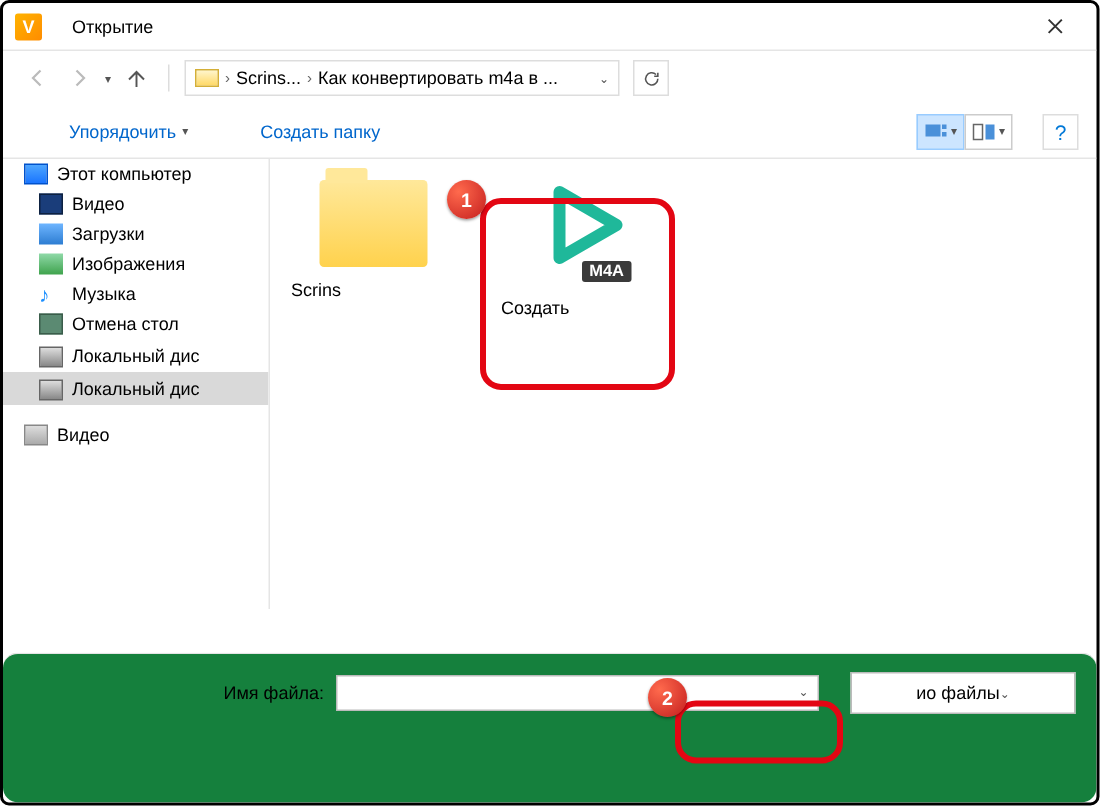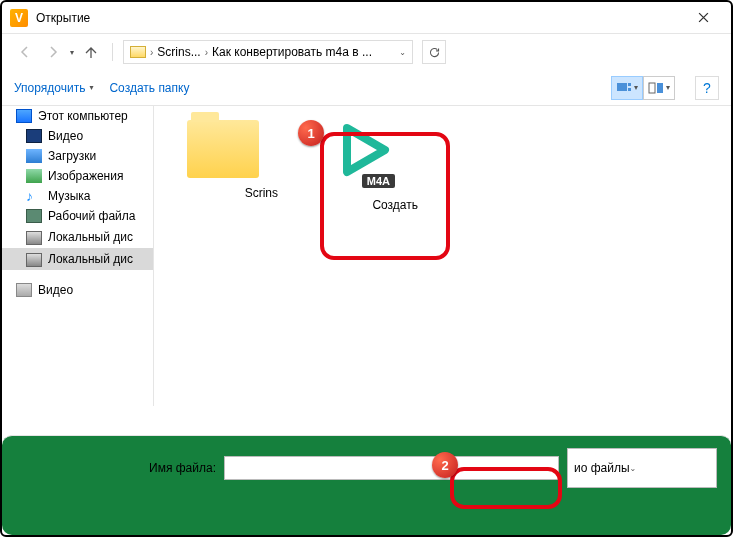--- a/index.html
+++ b/index.html
@@ -1,78 +1,78 @@
 <!DOCTYPE html>
 <html><head>
 <meta charset="utf-8">
 <style>
 * { box-sizing: border-box; margin: 0; padding: 0; font-family: 'Segoe UI', Tahoma, sans-serif; }
 body { background: #fff; width: 733px; height: 537px; border: 2px solid #000; border-radius: 6px; position: relative; overflow: hidden; }
 
 .titlebar { height: 32px; display: flex; align-items: center; padding: 0 8px; border-bottom: 1px solid #e5e5e5; }
 .titlebar .app-icon { width: 18px; height: 18px; background: linear-gradient(135deg, #ffb300, #ff8c00); border-radius: 2px; display: flex; align-items: center; justify-content: center; color: #fff; font-size: 12px; font-weight: bold; }
-.titlebar .title { margin-left: 8px; font-size: 12px; flex: 1; }
+.titlebar .title { margin-left: 20px; font-size: 12px; flex: 1; }
 .titlebar .close { width: 40px; height: 100%; display: flex; align-items: center; justify-content: center; cursor: pointer; }
 .titlebar .close svg { width: 11px; height: 11px; }
 
 .navbar { height: 36px; display: flex; align-items: center; padding: 0 12px; gap: 6px; }
 .navbar .navbtn { width: 22px; height: 22px; display: flex; align-items: center; justify-content: center; color: #999; cursor: pointer; }
 .navbar .sep { width: 1px; height: 18px; background: #ddd; margin: 0 4px; }
 .navbar .path { flex: 1; height: 24px; border: 1px solid #ddd; display: flex; align-items: center; padding: 0 6px; gap: 4px; font-size: 12px; max-width: 290px; }
 .navbar .path .drive-icon { width: 16px; height: 12px; background: linear-gradient(#fff5cc, #ffd966); border: 1px solid #d4af37; }
 .navbar .path .chev { color: #666; font-size: 10px; }
 .navbar .refresh { width: 24px; height: 24px; border: 1px solid #ddd; margin-left: 3px; display: flex; align-items: center; justify-content: center; cursor: pointer; }
 .navbar .search { flex: 1; height: 24px; border: 1px solid #ddd; margin-left: 8px; padding: 0 6px; font-size: 12px; color: #888; display: flex; align-items: center; }
 
 .toolbar { height: 36px; display: flex; align-items: center; padding: 0 12px; gap: 16px; border-bottom: 1px solid #e5e5e5; }
-.toolbar .tbtn { color: #0066cc; font-size: 12px; display: flex; align-items: center; gap: 4px; cursor: pointer; }
+.toolbar .tbtn { color: #0066cc; font-size: 12px; display: flex; align-items: center; gap: 4px; cursor: pointer; margin-left: 32px; }
 .toolbar .spacer { flex: 1; }
 .toolbar .viewgroup { display: flex; gap: 0; }
 .toolbar .viewbtn { width: 32px; height: 24px; border: 1px solid #ccc; display: flex; align-items: center; justify-content: center; background: #fff; cursor: pointer; }
 .toolbar .viewbtn.active { background: #cce5ff; border-color: #99ccff; }
 .toolbar .help { width: 24px; height: 24px; display: flex; align-items: center; justify-content: center; color: #0078d7; font-size: 14px; border: 1px solid #ddd; margin-left: 4px; cursor: pointer; }
 
 .body-area { display: flex; height: 300px; }
-.sidebar { width: 152px; border-right: 1px solid #e5e5e5; overflow-y: auto; font-size: 12px; }
+.sidebar { width: 178px; border-right: 1px solid #e5e5e5; overflow-y: auto; font-size: 12px; }
 .sidebar .item { display: flex; align-items: center; padding: 3px 6px 3px 24px; gap: 6px; cursor: pointer; white-space: nowrap; }
 .sidebar .item.root { padding-left: 14px; font-weight: normal; }
 .sidebar .item.selected { background: #d9d9d9; }
 .sidebar .icon-box { width: 16px; height: 14px; flex-shrink: 0; }
 .sidebar .spacer-row { height: 10px; }
 .ic-computer { background: linear-gradient(#4da6ff, #1a75ff); border: 1px solid #0052cc; }
 .ic-video { background: #1a3d7a; border: 1px solid #0d2140; }
 .ic-doc { background: #fff; border: 1px solid #aaa; position: relative; }
 .ic-doc::after { content:""; position: absolute; top:2px; left:2px; right:2px; height:6px; background: repeating-linear-gradient(#999 0 1px, transparent 1px 3px); }
 .ic-download { background: linear-gradient(#6eb5ff,#2d7dd2); }
 .ic-image { background: linear-gradient(#8fd9a8,#3fa34d); }
 .ic-music { color: #1e90ff; font-size: 14px; line-height: 14px; background: none; border: none; }
 .ic-desktop { background: #5b8a72; border: 1px solid #3a5c4a; }
 .ic-disk { background: linear-gradient(#ddd,#888); border: 1px solid #666; height: 10px; margin-top:2px; }
 .ic-network { background: linear-gradient(#ddd,#aaa); border: 1px solid #888; }
 
 .content { flex: 1; padding: 14px; display: flex; gap: 30px; align-items: flex-start; position: relative; }
-.file-item { width: 110px; text-align: right; font-size: 12px; cursor: pointer; }
+.file-item { width: 110px; text-align: left; font-size: 12px; cursor: pointer; }
 .folder-icon { width: 72px; height: 58px; margin: 0 auto 8px; background: linear-gradient(#ffe89a, #ffd24d); border-radius: 3px; position: relative; }
 .folder-icon::before { content:""; position:absolute; top:-8px; left:4px; width:28px; height:10px; background:#ffe89a; border-radius:2px 2px 0 0; }
 .m4a-icon { width: 76px; height: 72px; margin: 0 auto 6px; position: relative; }
 .m4a-icon svg { width: 76px; height: 60px; }
 .m4a-label { position: absolute; bottom: 4px; right: 6px; background: #3a3a3a; color: #fff; font-size: 11px; padding: 1px 5px; border-radius: 2px; font-weight: bold; }
 
 .highlight-box { position: absolute; border: 4px solid #e30613; border-radius: 14px; pointer-events: none; }
 .hl1 { top: 130px; left: 318px; width: 130px; height: 128px; }
 .hl2 { top: 465px; left: 448px; width: 112px; height: 42px; }
 .badge { position: absolute; width: 26px; height: 26px; border-radius: 50%; background: radial-gradient(circle at 30% 30%, #ff6a4d, #c41e1e); color: #fff; font-size: 13px; font-weight: bold; display: flex; align-items: center; justify-content: center; box-shadow: 0 1px 2px rgba(0,0,0,.4); }
 .b1 { top: 118px; left: 296px; }
 .b2 { top: 450px; left: 430px; }
 
 .footer { padding: 12px 14px; background: #15803d; border-top: 1px solid #e5e5e5; position: absolute; bottom: 0; left: 0; right: 0; height: 100px; border-radius: 10px; }
 .frow { display: flex; align-items: center; gap: 8px; margin-bottom: 10px; }
 .frow .flabel { font-size: 12px; width: 200px; text-align: right; }
 .frow .finput { flex: 1; height: 24px; border: 1px solid #bbb; background: #fff; }
-.frow .fcombo { width: 150px; height: 40px; border: 1px solid #bbb; background: #fff; display: flex; align-items: center; padding: 0 6px; font-size: 12px; justify-content: flex-start; }
+.frow .fcombo { width: 150px; height: 28px; border: 1px solid #bbb; background: #fff; display: flex; align-items: center; padding: 0 6px; font-size: 12px; justify-content: center; margin-left: 13px; }
 .frow-btns { display: flex; justify-content: flex-end; gap: 10px; padding-right: 6px; }
 .fbtn { min-width: 90px; height: 26px; border: 1px solid #aaa; background: #f0f0f0; font-size: 12px; cursor: pointer; }
 
 .tiny-chev { font-size: 8px; color: #555; }
 </style>
 </head>
 <body>
 
 <div class="titlebar">
   <div class="app-icon">V</div>
@@ -163,21 +163,21 @@
     <div class="item">
         <div class="icon-box ic-image"></div>
         <span>Изображения</span>
       </div>
     <div class="item">
         <div class="icon-box ic-music">♪</div>
         <span>Музыка</span>
       </div>
     <div class="item">
         <div class="icon-box ic-desktop"></div>
-        <span>Рабочий файла</span>
+        <span>Отмена стол</span>
       </div>
     <div class="item">
         <div class="icon-box ic-disk"></div>
         <span>Локальный дис</span>
       </div>
     <div class="item selected">
         <div class="icon-box ic-disk"></div>
         <span>Локальный дис</span>
       </div>
     <div class="spacer-row"></div>

